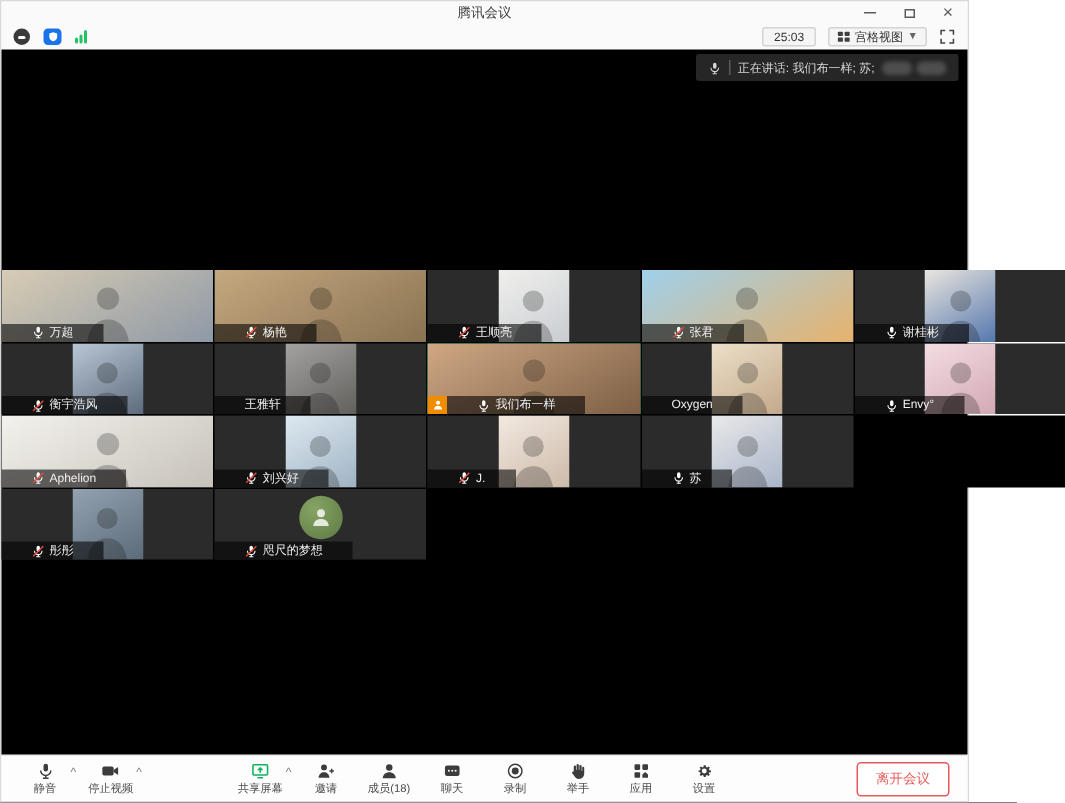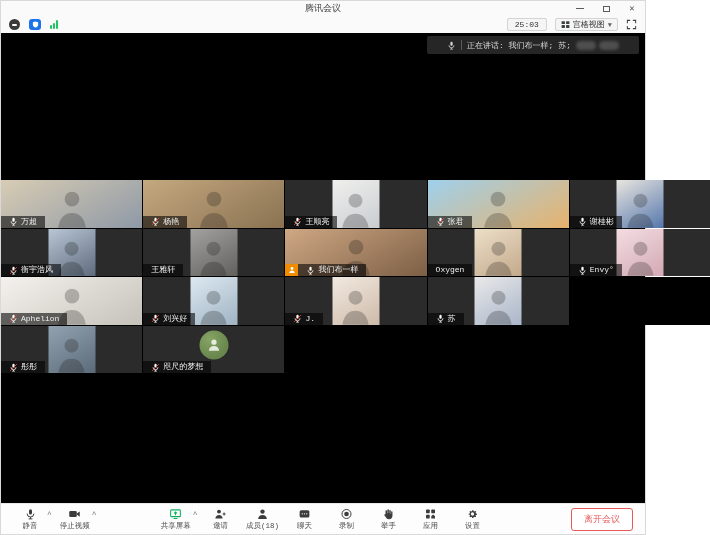--- a/index.html
+++ b/index.html
@@ -1,18 +1,18 @@
 <!DOCTYPE html>
 <html><head>
 <meta charset="utf-8">
 <style>
   * { margin:0; padding:0; box-sizing:border-box; }
   html,body { width:710px; height:535px; overflow:hidden; }
   body { font-family:"Liberation Sans","DejaVu Sans",sans-serif; background:#fff; }
-  .window { width:646px; height:535px; display:flex; flex-direction:column; border:1px solid #d9d9d9;font-family:Liberation Mono, monospace; }
+  .window { width:646px; height:535px; display:flex; flex-direction:column; border:1px solid #d9d9d9; }
 
   
   .titlebar { height:15px; background:#fafafa; position:relative; display:flex; align-items:center; justify-content:center; flex:0 0 auto; }
   .title { font-size:9px; color:#3c3c3c; }
   .win-controls { position:absolute; right:8px; top:0; height:15px; display:flex; align-items:center; gap:16px; }
   .wc { width:10px; height:10px; display:flex; align-items:center; justify-content:center; cursor:pointer; }
   .wc-min i { display:block; width:8px; height:1px; background:#5c5c5c; }
   .wc-max i { display:block; width:7px; height:6px; border:1px solid #5c5c5c; }
   .wc-close { font-size:9px; color:#5c5c5c; font-style:normal; }
 
@@ -29,39 +29,39 @@
   .cb-right { display:flex; align-items:center; gap:8px; }
   .timer-box { border:1px solid #d4d4d4; background:#f5f5f5; height:13px; line-height:11px; padding:0 7px; font-size:8px; color:#333; border-radius:2px; }
   .view-box { border:1px solid #d4d4d4; background:#f5f5f5; height:13px; display:flex; align-items:center; gap:3px; padding:0 5px; border-radius:2px; cursor:pointer; }
   .view-box svg { width:9px; height:9px; }
   .view-label { font-size:8px; color:#333; }
   .view-caret { font-size:7px; color:#666; }
   .fs-icon svg { width:11px; height:11px; display:block; }
 
   
   .stage { flex:1 1 auto; background:#000; position:relative; }
-  .speaker-pill { position:absolute; top:3px; right:6px; height:18px; background:rgba(40,40,40,.94); border-radius:2px; display:flex; align-items:center; gap:5px; padding:0 20px; }
+  .speaker-pill { position:absolute; top:3px; right:6px; height:18px; background:rgba(40,40,40,.94); border-radius:2px; display:flex; align-items:center; gap:5px; padding:0 8px; }
   .speaker-pill svg { width:9px; height:9px; }
   .sp-div { width:1px; height:10px; background:#5a5a5a; }
   .sp-text { font-size:8px; color:#d8d8d8; white-space:nowrap; }
   .blur-names { display:flex; gap:3px; }
   .blur-names i { display:block; width:20px; height:9px; background:#4e4e4e; border-radius:5px; filter:blur(1.5px); }
 
   
   .grid { position:absolute; left:0; top:147px; width:710px; height:193px; display:grid; grid-template-columns:repeat(5,1fr); grid-template-rows:repeat(4,1fr); gap:1px; }
   .tile { background:#2b2b2b; position:relative; overflow:hidden; cursor:pointer; }
   .tile.empty { background:#000; cursor:default; }
   .tile.active { outline:1px solid #35b56a; outline-offset:-1px; }
   .vid-full { position:absolute; inset:0; }
   .vid-portrait { position:absolute; top:0; bottom:0; left:50%; transform:translateX(-50%); width:47px; }
   .sil { position:absolute; bottom:0; left:50%; transform:translateX(-50%); width:70%; height:88%; opacity:.55; }
   .avatar { position:absolute; left:50%; top:42%; transform:translate(-50%,-50%); width:29px; height:29px; border-radius:50%; display:flex; align-items:center; justify-content:center; }
   .avatar svg { width:15px; height:15px; opacity:.8; }
   .tile-label { position:absolute; left:0; bottom:0; display:flex; align-items:stretch; max-width:100%; }
-  .lbl-body { display:flex; align-items:center; gap:3px; background:rgba(0,0,0,.58); padding:1px 8px; }
+  .lbl-body { display:flex; align-items:center; gap:3px; background:rgba(0,0,0,.58); padding:1px 20px; }
   .lbl-body svg { width:9px; height:9px; flex:0 0 auto; }
   .lbl-name { font-size:8px; line-height:10px; color:#f0f0f0; white-space:nowrap; }
   .host-badge { width:13px; background:#f08c00; display:flex; align-items:center; justify-content:center; }
   .host-badge svg { width:8px; height:8px; }
 
   
   .chat-pill { position:absolute; left:8px; bottom:30px; height:18px; background:#262626; border-radius:2px; display:flex; align-items:center; gap:7px; padding:0 8px; }
   .chat-pill svg { width:10px; height:10px; }
   .chat-ph { font-size:8px; color:#9a9a9a; }
   .chat-div { width:1px; height:10px; background:#4a4a4a; }

